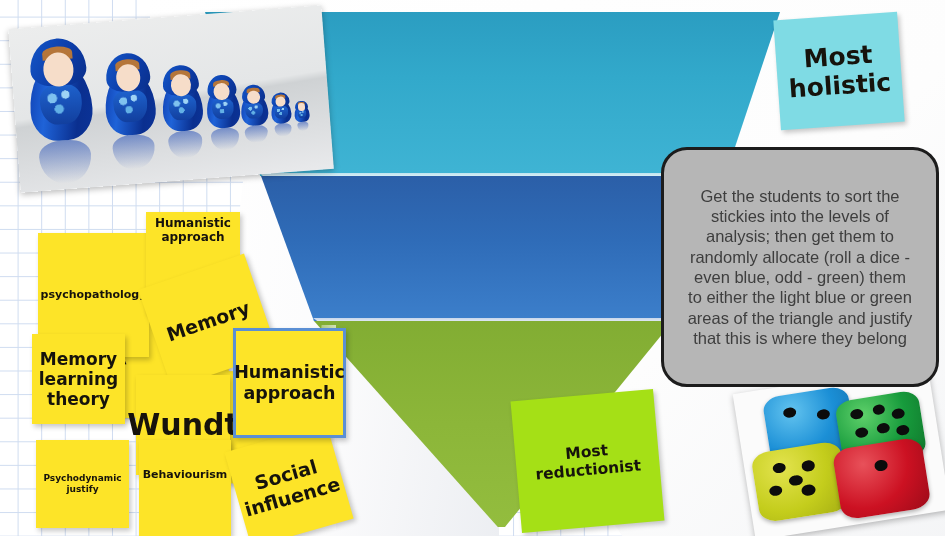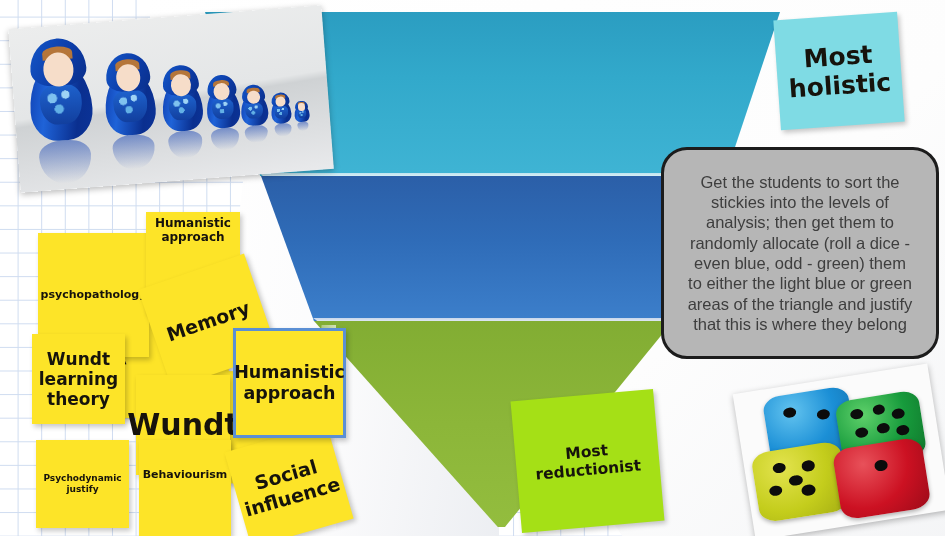--- a/index.html
+++ b/index.html
@@ -134,21 +134,21 @@
     font-family:"DejaVu Sans",sans-serif;
     font-weight:bold;
     box-sizing:border-box;
     line-height:1.18;
   }
   .sticky.mint{background:#7fdbe4;}
   .sticky.lime{background:#a5e016;}
   .sticky.sel{border:3px solid #5b8fd4;}
   
   #callout{
-    position:absolute;left:661px;top:147px;width:278px;height:212px;
+    position:absolute;left:661px;top:147px;width:278px;height:240px;
     background:#b6b6b6;border:3px solid #1c1c1c;border-radius:26px;
     display:flex;align-items:center;justify-content:center;
     box-sizing:border-box;padding:6px 22px;
   }
   #callout-text{
     font-family:"Liberation Sans",sans-serif;
     font-size:16.5px;line-height:1.23;color:#3e3e3e;text-align:center;
     white-space:pre-line;
   }
 </style>
@@ -276,21 +276,21 @@
   <div class="sticky" style="left:146px;top:212px;width:94px;height:101px;font-size:12px;align-items:flex-start;padding-top:4px;">
     <span>Humanistic
 approach</span>
   </div>
 
   <div class="sticky" style="left:152px;top:269px;width:112px;height:104px;transform:rotate(-19deg);font-size:19px;">
     <span>Memory</span>
   </div>
 
   <div class="sticky" style="left:32px;top:334px;width:93px;height:90px;font-size:17px;">
-    <span>Wundt
+    <span>Memory
 learning
 theory</span>
   </div>
 
   <div class="sticky" style="left:136px;top:375px;width:94px;height:100px;font-size:30px;">
     <span>Wundt</span>
   </div>
 
   <div class="sticky" style="left:139px;top:440px;width:92px;height:96px;font-size:11px;align-items:flex-start;padding-top:29px;">
     <span>Behaviourism</span>

